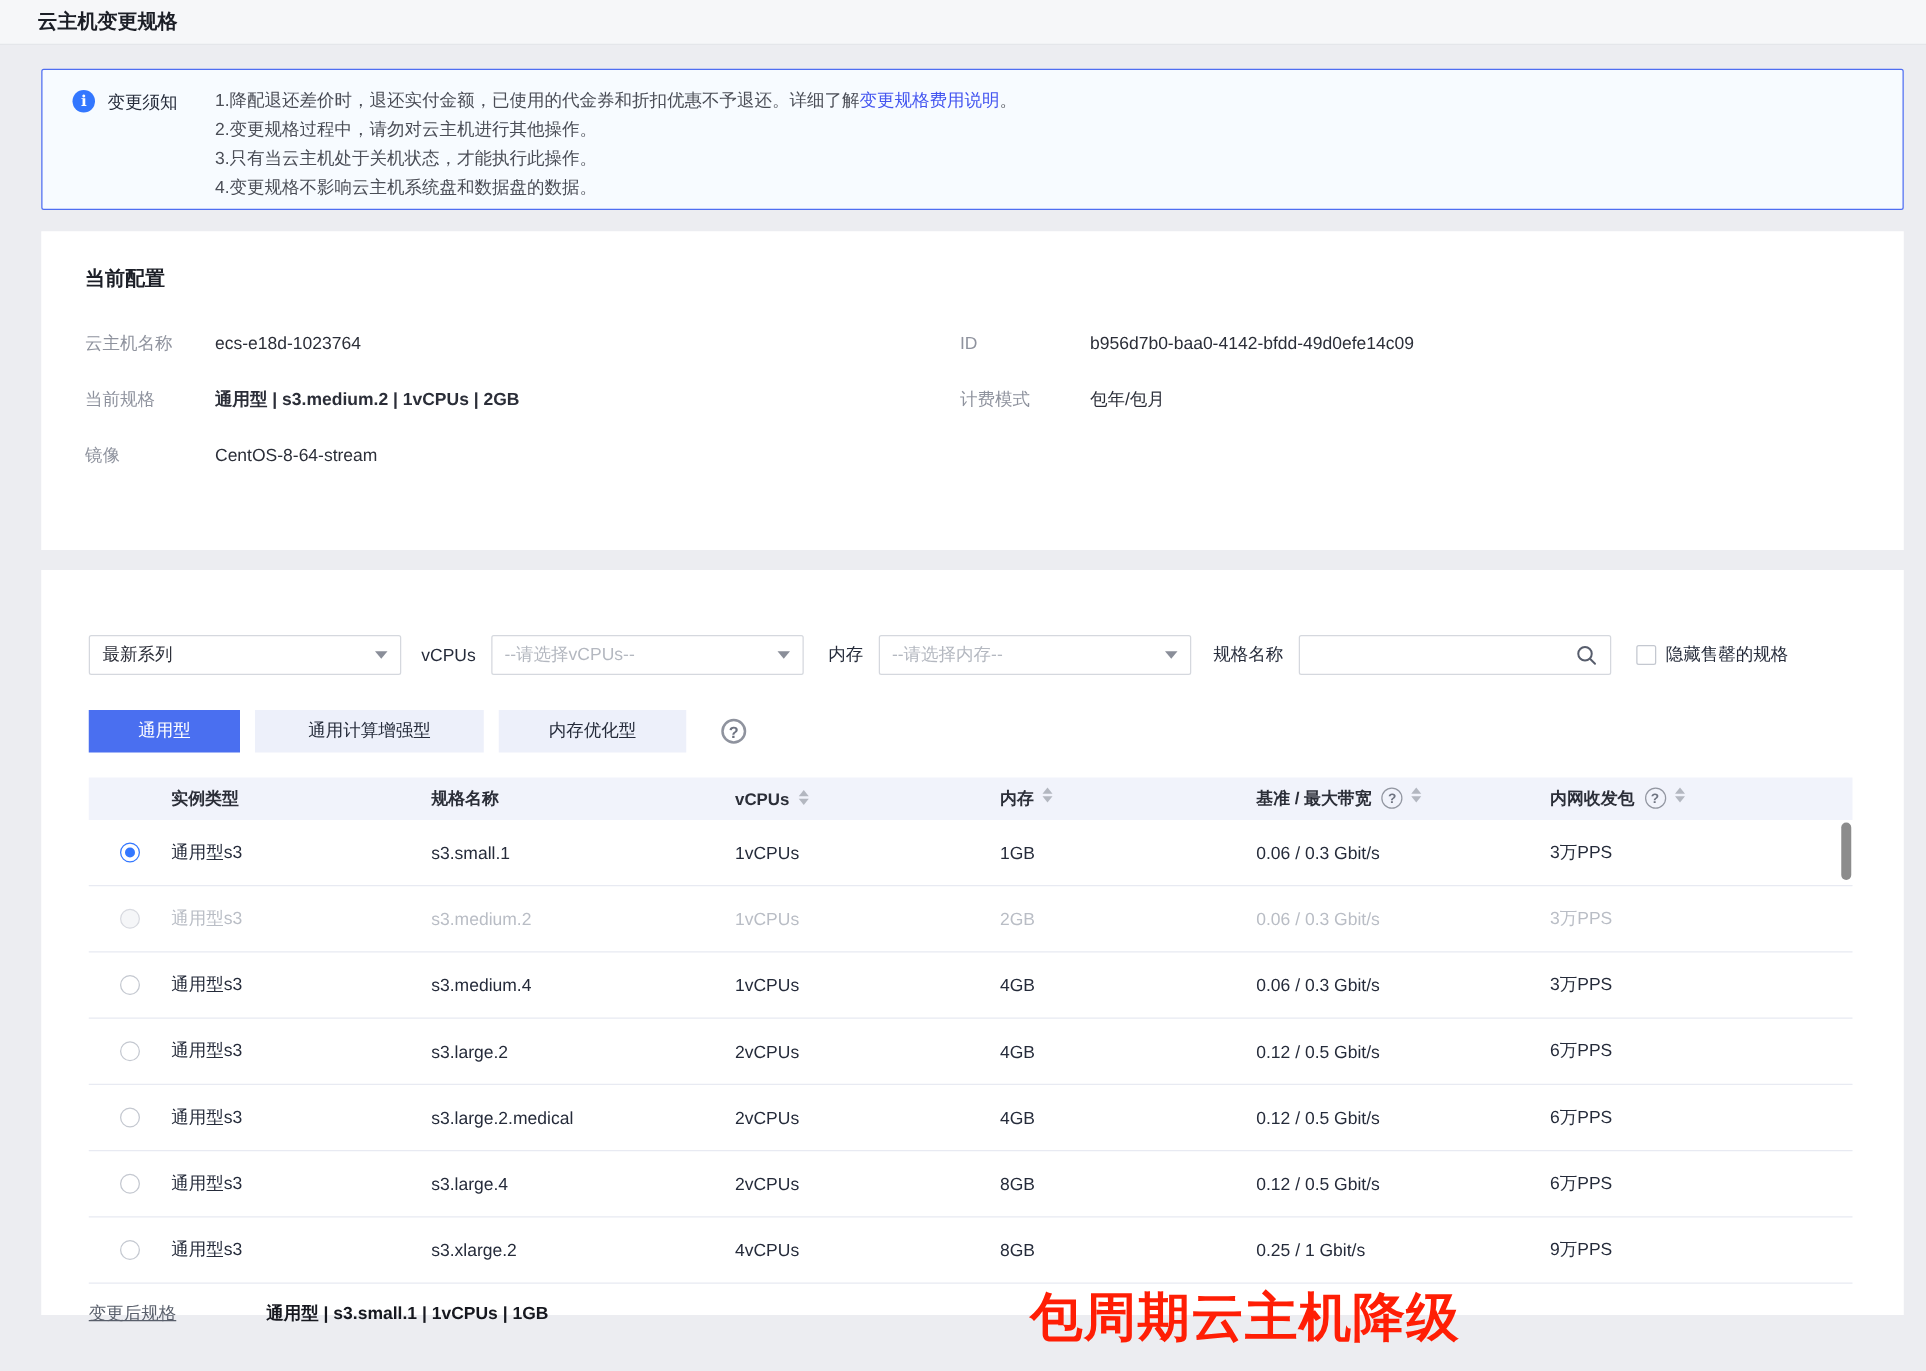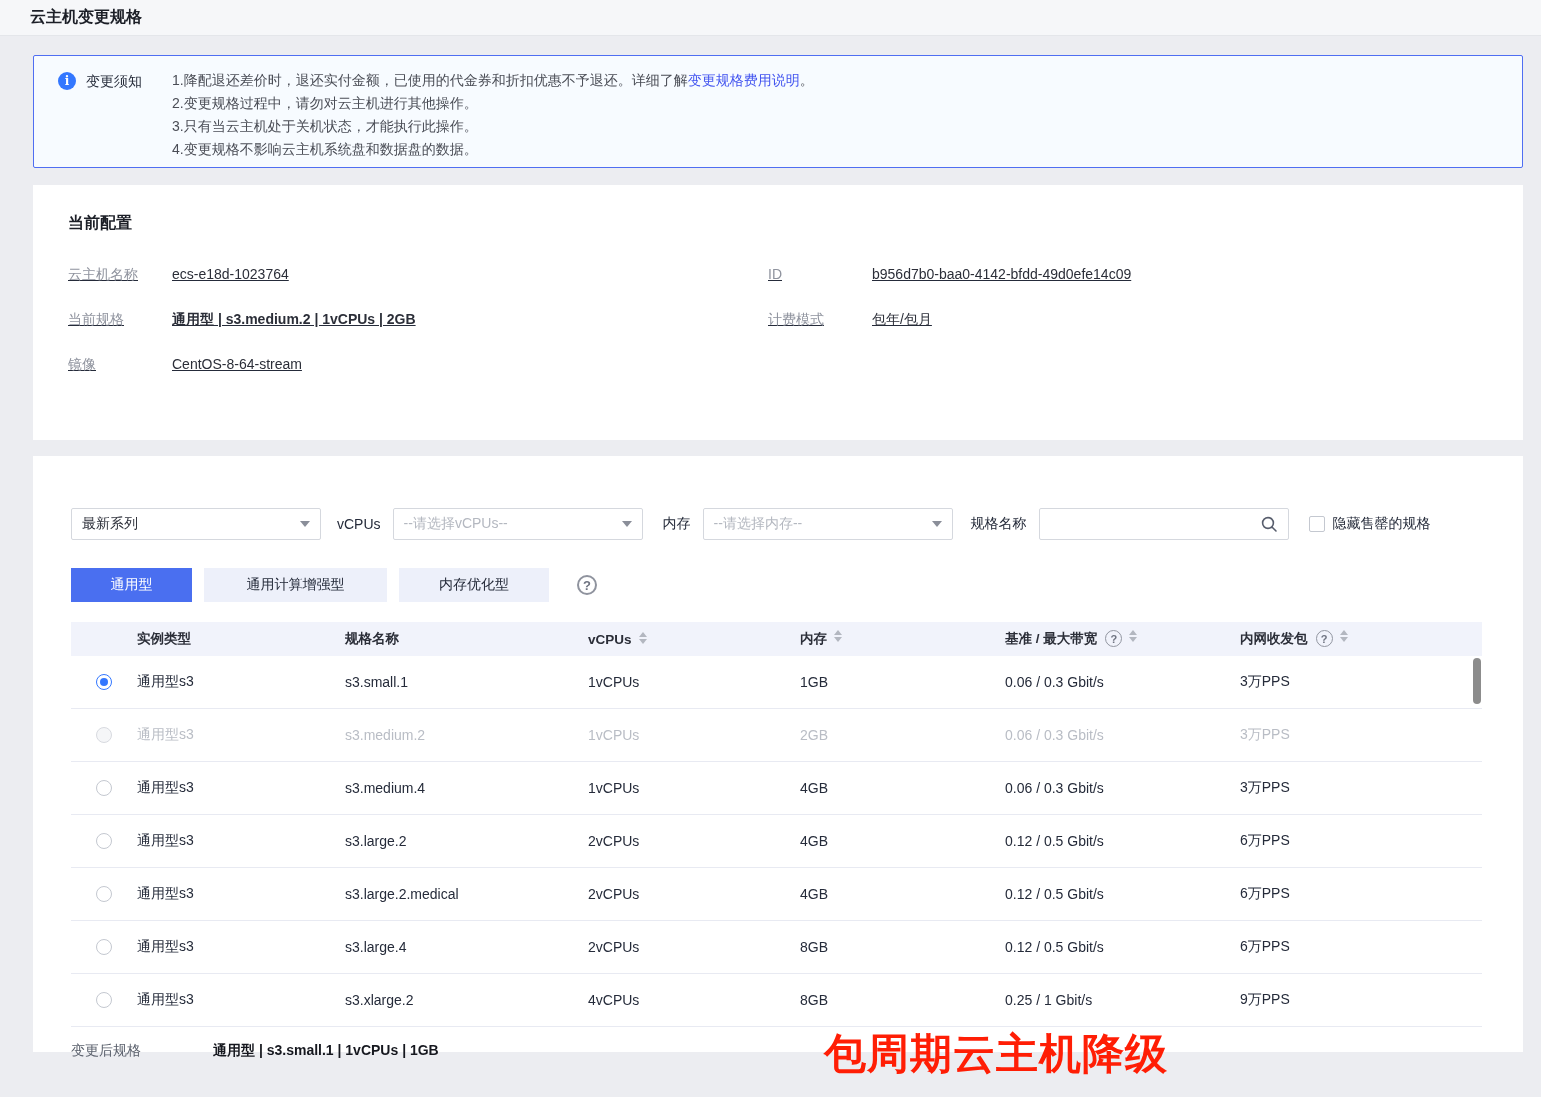--- a/index.html
+++ b/index.html
@@ -29,21 +29,21 @@
   }
   .notice-label { margin-left:10px; margin-right:30px; flex:none; line-height:24px; color:#252b3a; }
   .notice-lines { line-height:23px; color:#4a4d56; }
   .notice-link { color:#4355f0; cursor:pointer; }
 
   
   .card { background:#fff; margin-left:33px; width:1490px; }
   .config-card { margin-top:17px; height:255px; padding:28px 0 0 35px; }
   .section-title { font-size:16px; font-weight:700; color:#1c1f27; }
   .config-grid {
-    margin-top:32px; display:grid; grid-template-columns:700px 1fr; row-gap:27px;text-decoration:underline;
+    margin-top:32px; display:grid; grid-template-columns:700px 1fr; row-gap:27px;
   }
   .cfg-cell { display:flex; align-items:baseline; }
   .cfg-label { width:104px; flex:none; color:#8f939e; }
   .cfg-value { color:#2b2e38; }
   .cfg-value.bold { font-weight:700; }
 
   .spec-card { margin-top:16px; height:596px; padding:52px 0 0 38px; position:relative; }
 
   
   .filter-row { display:flex; align-items:center; }
@@ -107,21 +107,21 @@
     display:inline-flex; align-items:center; justify-content:center; font-size:11px; font-weight:700;
     margin-left:8px; cursor:pointer;
   }
   .scroll-thumb {
     position:absolute; right:1px; top:36px; width:8px; height:46px;
     background:#8c8c8c; border-radius:4px;
   }
 
   
   .result-row { display:flex; align-items:center; margin-top:9px; height:30px; }
-  .result-label { width:142px; flex:none; color:#595f6b; }
+  .result-label { width:142px; flex:none; color:#595f6b;text-decoration:underline; }
   .result-value { font-weight:700; color:#16181f; }
 
   
   .annotation {
     position:absolute; left:824px; top:1026px; font-size:42px; font-weight:700;
     color:#ff1e05; white-space:nowrap; letter-spacing:1px;
   }
 </style>
 </head>
 <body>

